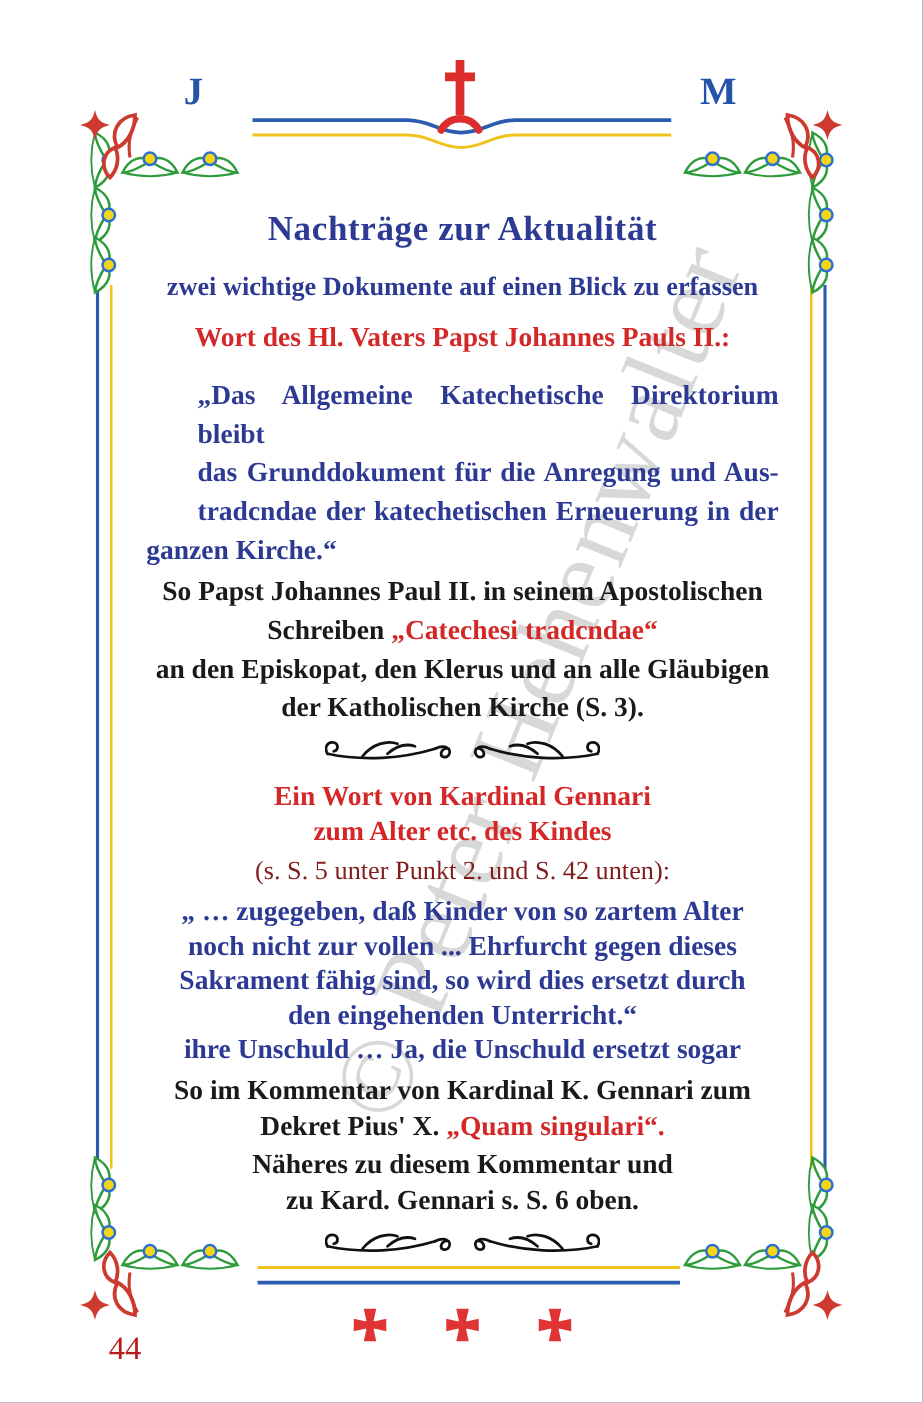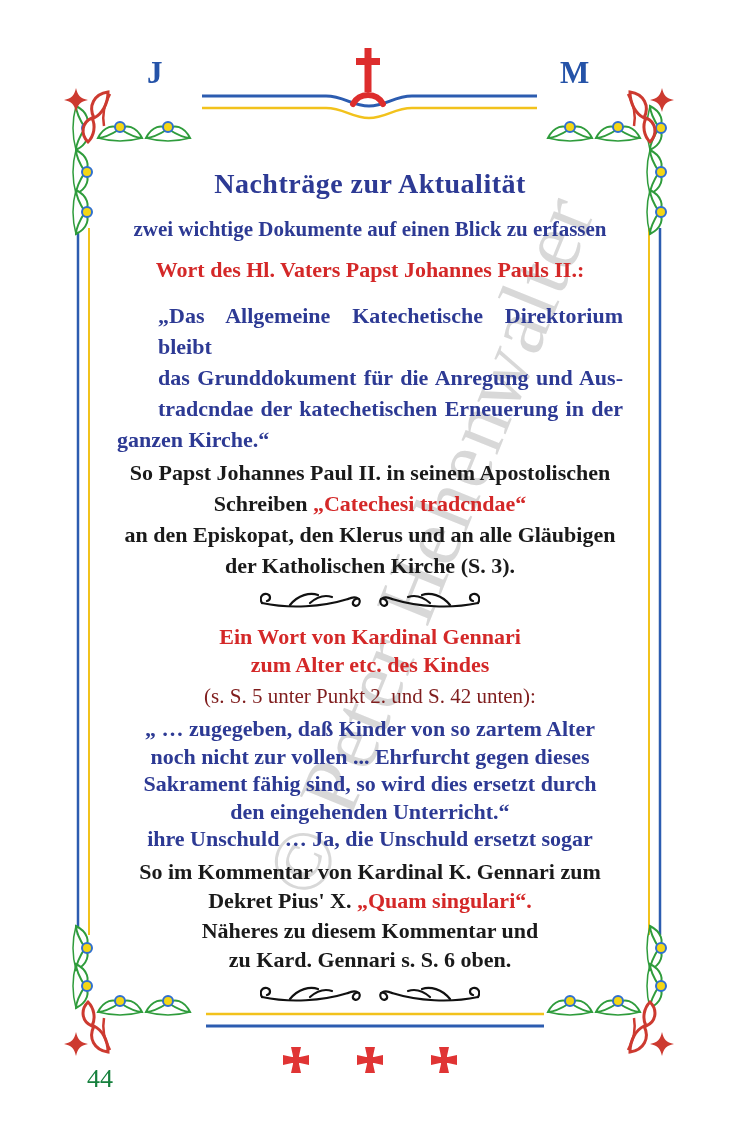--- a/index.html
+++ b/index.html
@@ -68,21 +68,21 @@
     color:#2d3a94;
   }
   .blue-quote-centered .bline{white-space:nowrap;}
   .black-block2{
     margin:4px 0 0 0;font-size:22px;line-height:29.5px;color:#1a1a1a;
   }
   
   .bottom-crosses{position:absolute;left:0;top:0;z-index:3;pointer-events:none;}
   .page-number{
     position:absolute;left:87px;top:1064px;z-index:3;
-    font-size:26px;color:#15803d;
+    font-size:26px;color:#b91c1c;
   }
 </style>
 </head>
 <body>
 
 <div class="page">
 
   <div class="watermark">© Peter Hehenwalter</div>
 
   <svg class="deco" width="738" height="1122" viewBox="0 0 738 1122">

